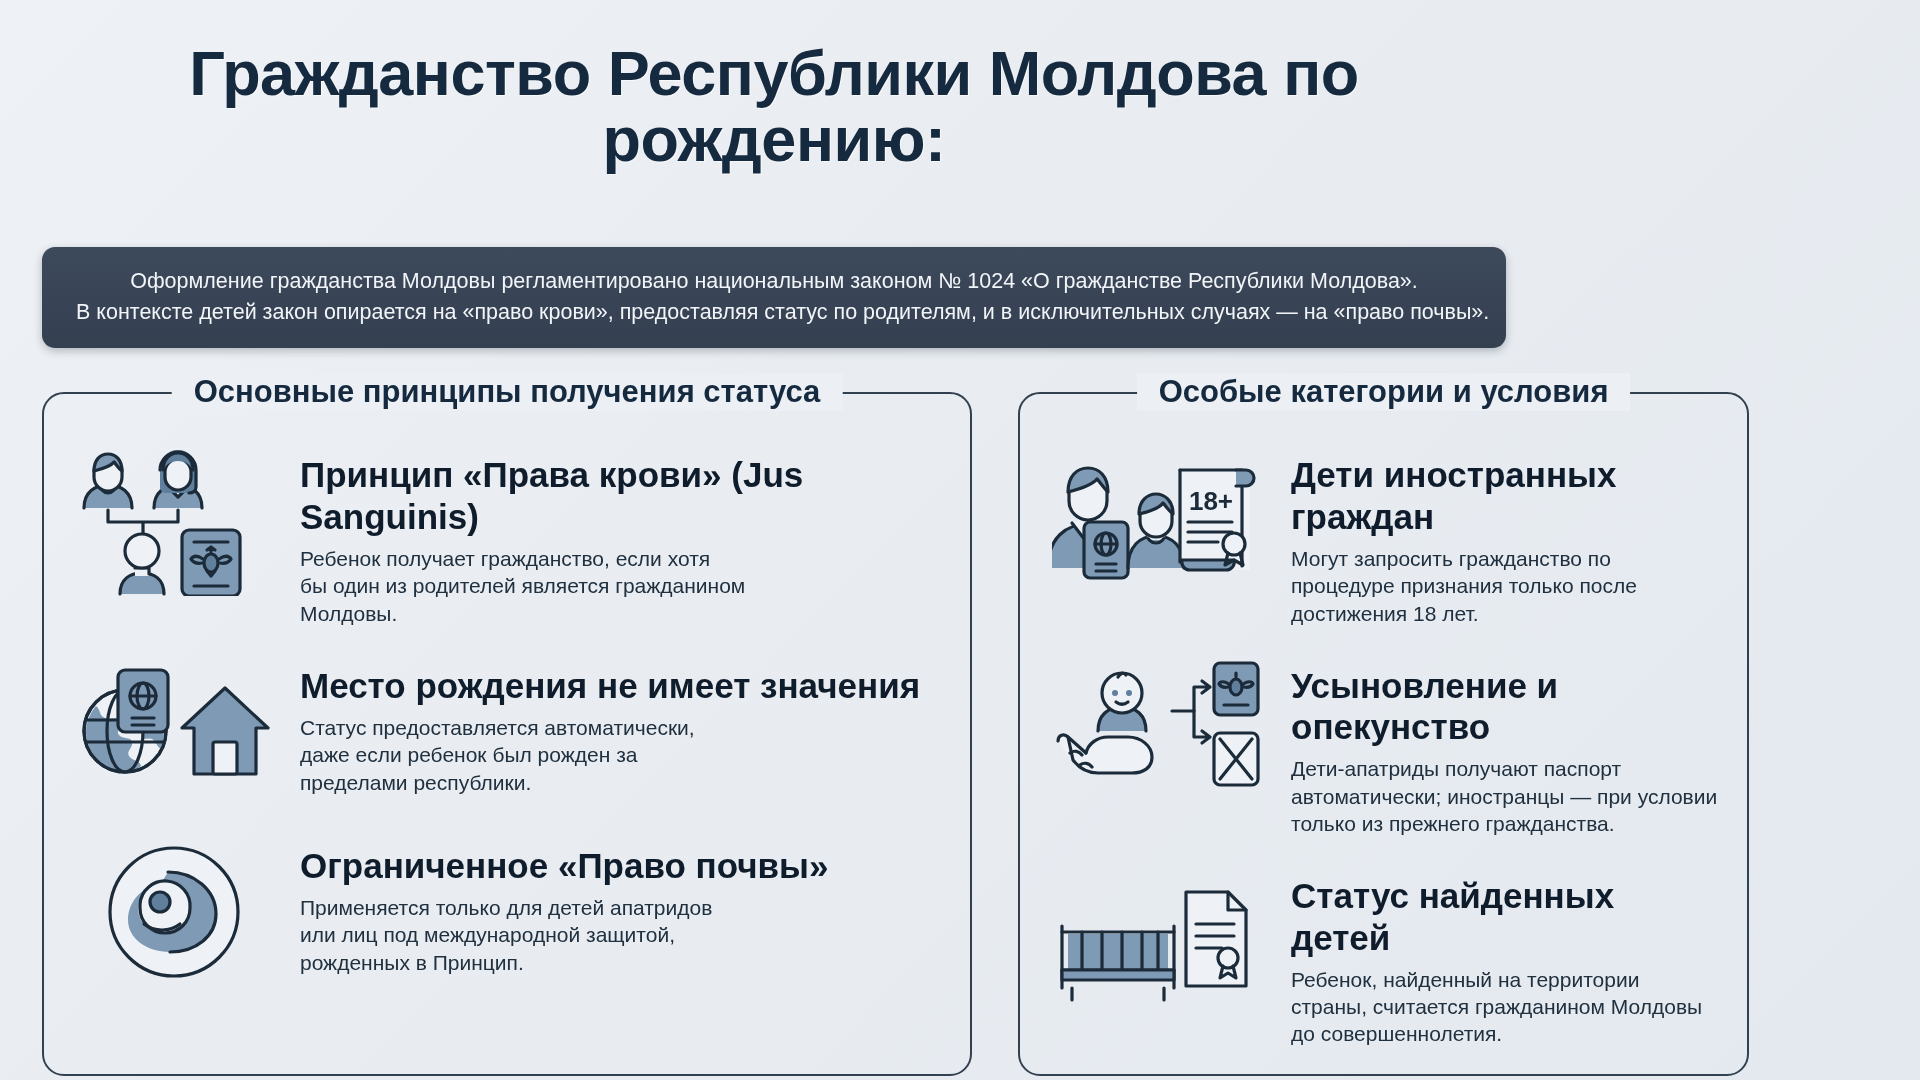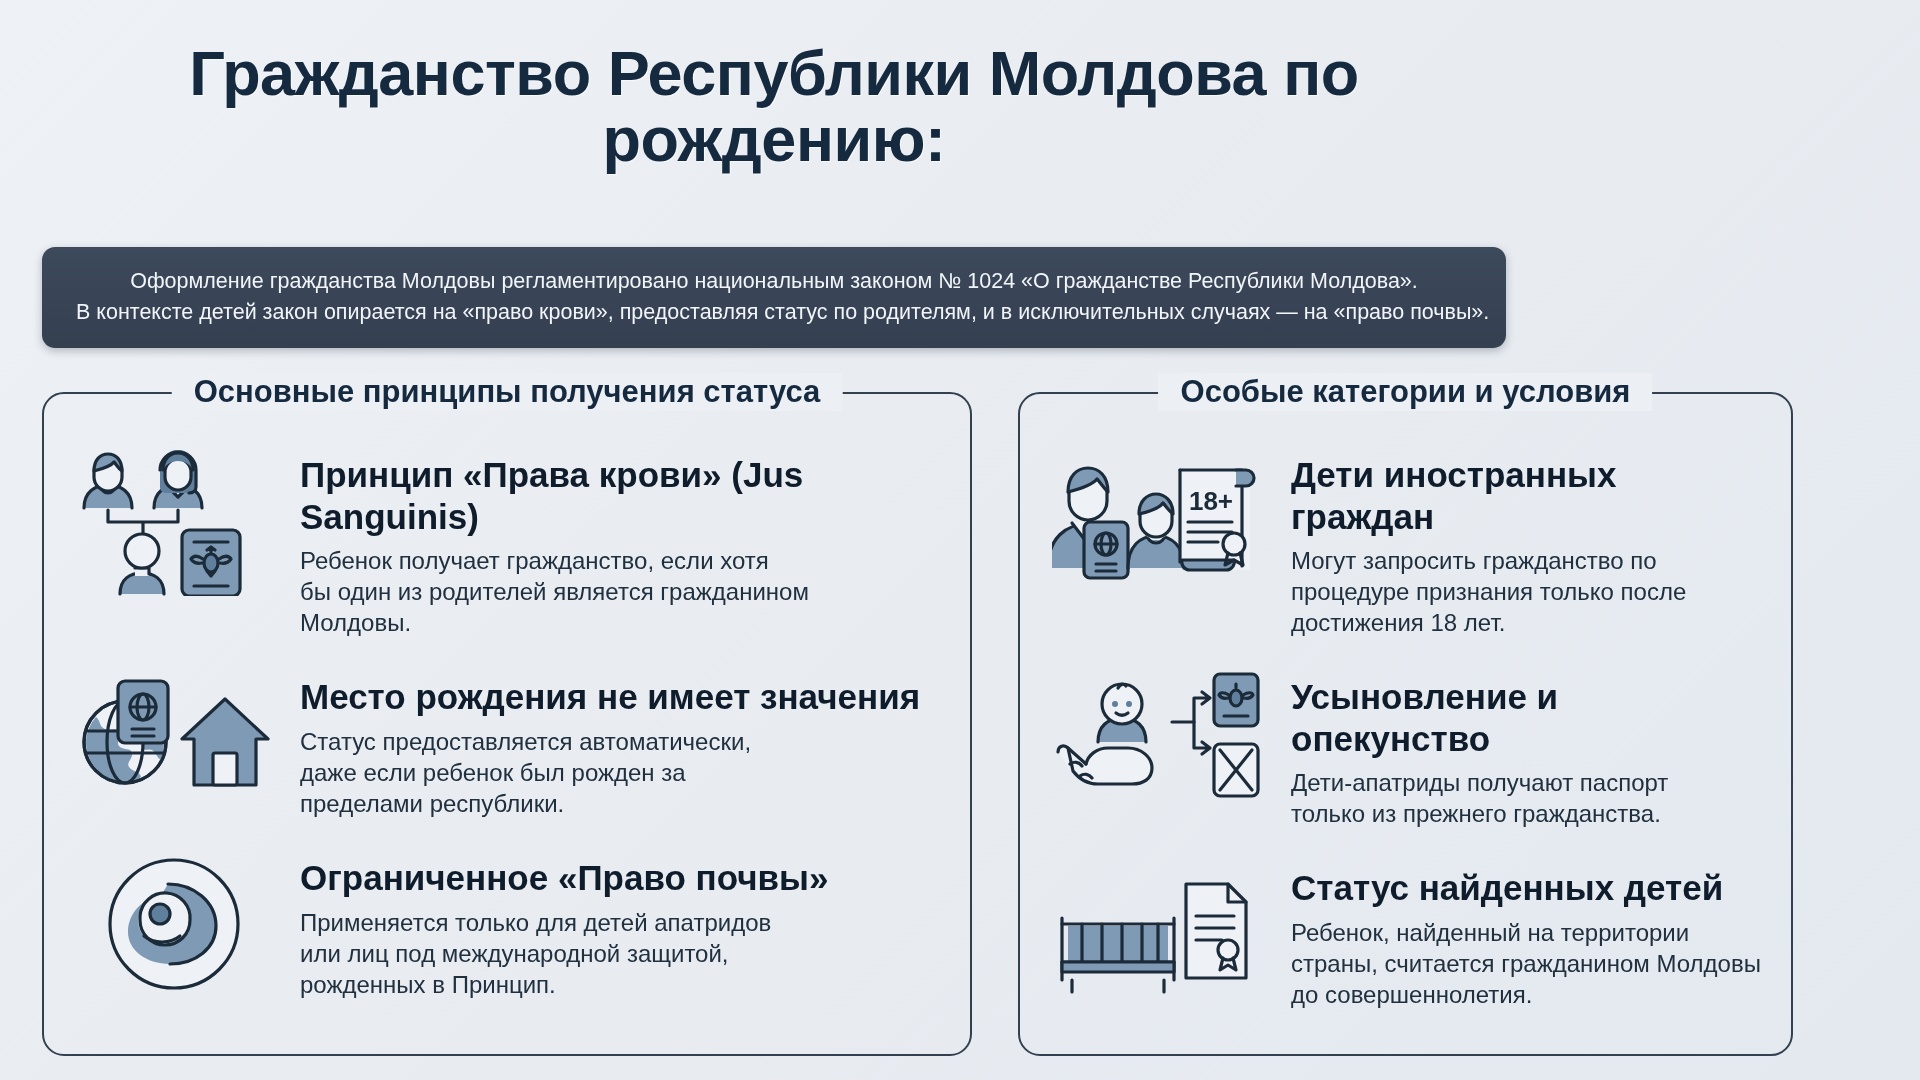--- a/index.html
+++ b/index.html
@@ -113,21 +113,21 @@
 
   .item-text { flex: 1; padding-top: 8px; }
   .item-heading {
     font-size: 35px;
     font-weight: bold;
     color: #0f1c2b;
     line-height: 1.18;
     margin-bottom: 8px;
   }
   .item-body {
-    font-size: 24px;
+    font-size: 21px;
     line-height: 1.3;
     color: #20303f;
   }
   .item-body-line { white-space: nowrap; }
 
   
   .fill-mid   { fill: #7e9ab4; }
   .fill-light { fill: #eef2f6; }
   .fill-deep  { fill: #5f7f9c; }
   .stroke-dark{ stroke: #1c2b3a; stroke-width: 3.2; fill: none;
@@ -392,20 +392,21 @@
               <rect class="fill-light" x="2" y="2" width="44" height="52" rx="6"></rect>
               <rect class="stroke-dark" x="2" y="2" width="44" height="52" rx="6"></rect>
               <path class="stroke-dark" d="M8 8l32 40M40 8L8 48" stroke-width="3.4"></path>
             </g>
           </svg>
         </div>
         <div class="item-text">
           <div class="item-heading">Усыновление и опекунство</div>
           <div class="item-body">
             <div class="item-body-line">Дети-апатриды получают паспорт</div>
+            <div class="item-body-line">автоматически; иностранцы — при условии</div>
             <div class="item-body-line">только из прежнего гражданства.</div>
           </div>
         </div>
       </div>
 
       <div class="item">
         <div class="item-icon">
           <svg width="212" height="140" viewBox="0 0 212 140" xmlns="http://www.w3.org/2000/svg">
 
             <g transform="translate(6,36)">

